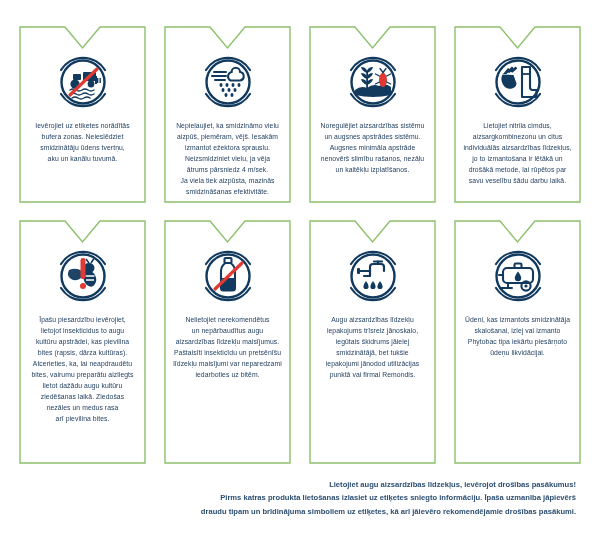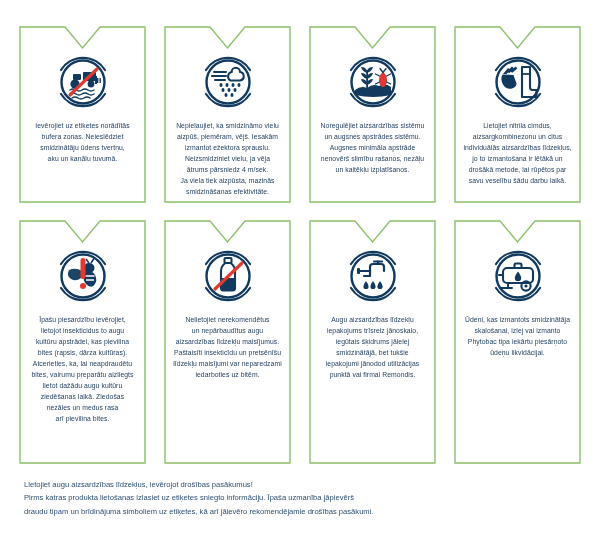--- a/index.html
+++ b/index.html
@@ -85,27 +85,28 @@
     letter-spacing: 0.01em;
     padding: 0 2px;
     white-space: pre-line;
   }
 
   .footer {
     position: absolute;
     left: 0;
     right: 0;
     top: 478px;
-    text-align: left;
+    text-align: right;
     color: #2d4f72;
     font-size: 7.6px;
     line-height: 1.75;
     white-space: pre-line;
     padding: 0 24px;
     box-sizing: border-box;
+    font-weight: bold;
   }
 </style>
 </head>
 <body>
 
 <div class="infographic">
 
   <div class="cards-grid">
 
     <div class="card-row row-1">

